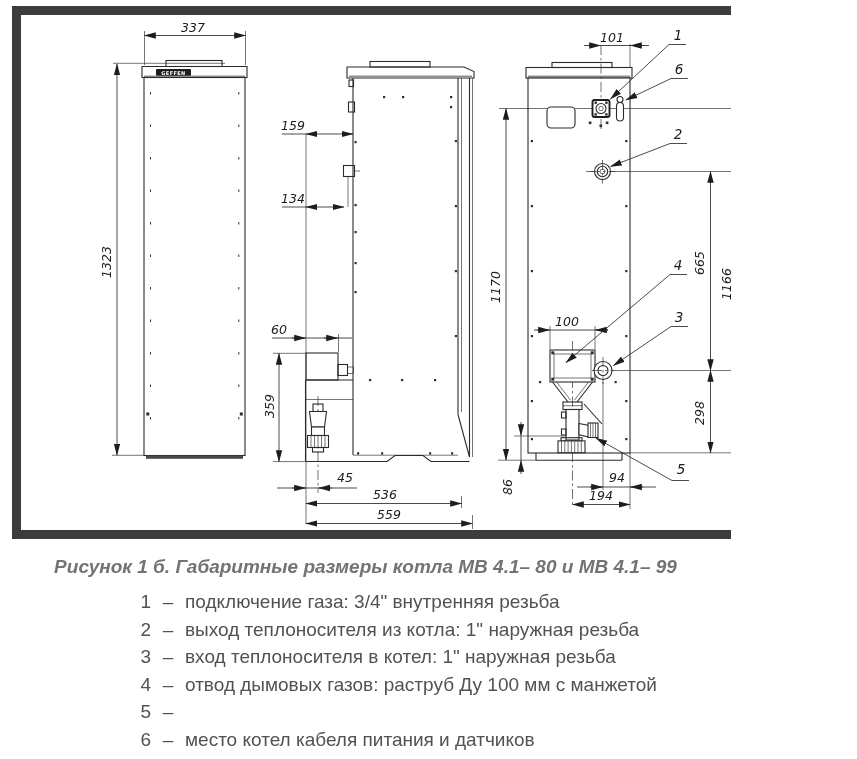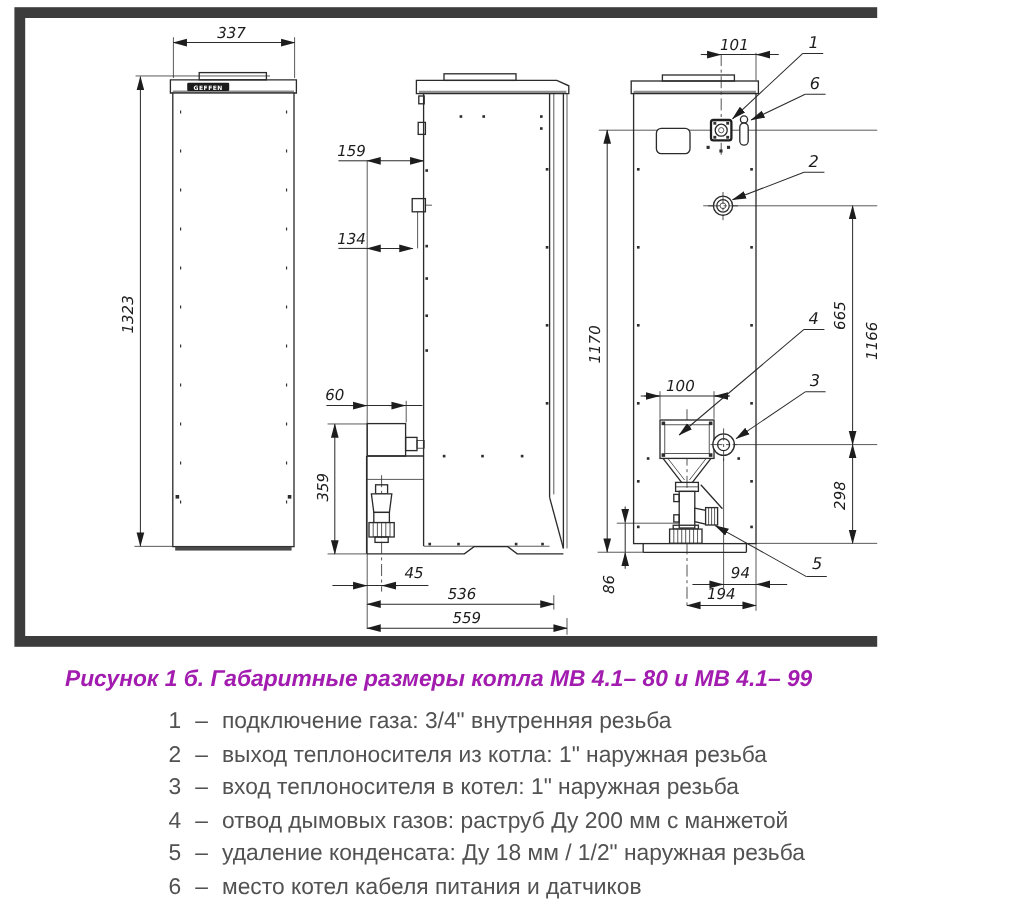--- a/index.html
+++ b/index.html
@@ -13,21 +13,21 @@
   .t{fill:none;stroke:#2b2b2b;stroke-width:0.65;}
   .d{fill:none;stroke:#2b2b2b;stroke-width:0.85;}
   .c{fill:none;stroke:#333;stroke-width:0.7;stroke-dasharray:10 3 2.5 3;}
   .k{fill:none;stroke:#333;stroke-width:1;stroke-dasharray:2.5 30;}
   .sh{fill:none;stroke:#8f8f8f;stroke-width:2;}
   .dot{fill:#2e2e2e;}
   .dt{font:italic 12.5px "DejaVu Sans",sans-serif;fill:#1d1d1d;text-anchor:middle;}
   .co{font:italic 13.5px "DejaVu Sans",sans-serif;fill:#1d1d1d;text-anchor:middle;}
   .logo{font:bold 5px "DejaVu Sans",sans-serif;fill:#fff;letter-spacing:0.4px;text-anchor:middle;}
   .caption{position:absolute;left:0;top:556px;width:100%;text-align:center;
-           font-size:19px;font-weight:bold;font-style:italic;color:#a21caf;}
+           font-size:19px;font-weight:bold;font-style:italic;color:#737373;}
   .legend{position:absolute;left:0;top:588px;width:100%;}
   .lrow{display:flex;padding-left:137px;height:27.6px;align-items:baseline;
         font-size:19px;color:#525252;line-height:27.6px;}
   .lnum{width:14px;text-align:right;flex:0 0 auto;}
   .ldash{width:34px;text-align:center;flex:0 0 auto;}
   .ltext{flex:1 1 auto;white-space:nowrap;}
 </style>
 </head>
 <body>
 
@@ -340,26 +340,25 @@
     <span class="ltext">выход теплоносителя из котла: 1" наружная резьба</span>
   </div>
   <div class="lrow">
     <span class="lnum">3</span>
     <span class="ldash">–</span>
     <span class="ltext">вход теплоносителя в котел: 1" наружная резьба</span>
   </div>
   <div class="lrow">
     <span class="lnum">4</span>
     <span class="ldash">–</span>
-    <span class="ltext">отвод дымовых газов: раструб Ду 200 мм с манжетой</span>
+    <span class="ltext">отвод дымовых газов: раструб Ду 100 мм с манжетой</span>
   </div>
   <div class="lrow">
     <span class="lnum">5</span>
     <span class="ldash">–</span>
-    <span class="ltext">удаление конденсата: Ду 18 мм / 1/2" наружная резьба</span>
   </div>
   <div class="lrow">
     <span class="lnum">6</span>
     <span class="ldash">–</span>
     <span class="ltext">место котел кабеля питания и датчиков</span>
   </div>
 </div>
 
 </div>
 

